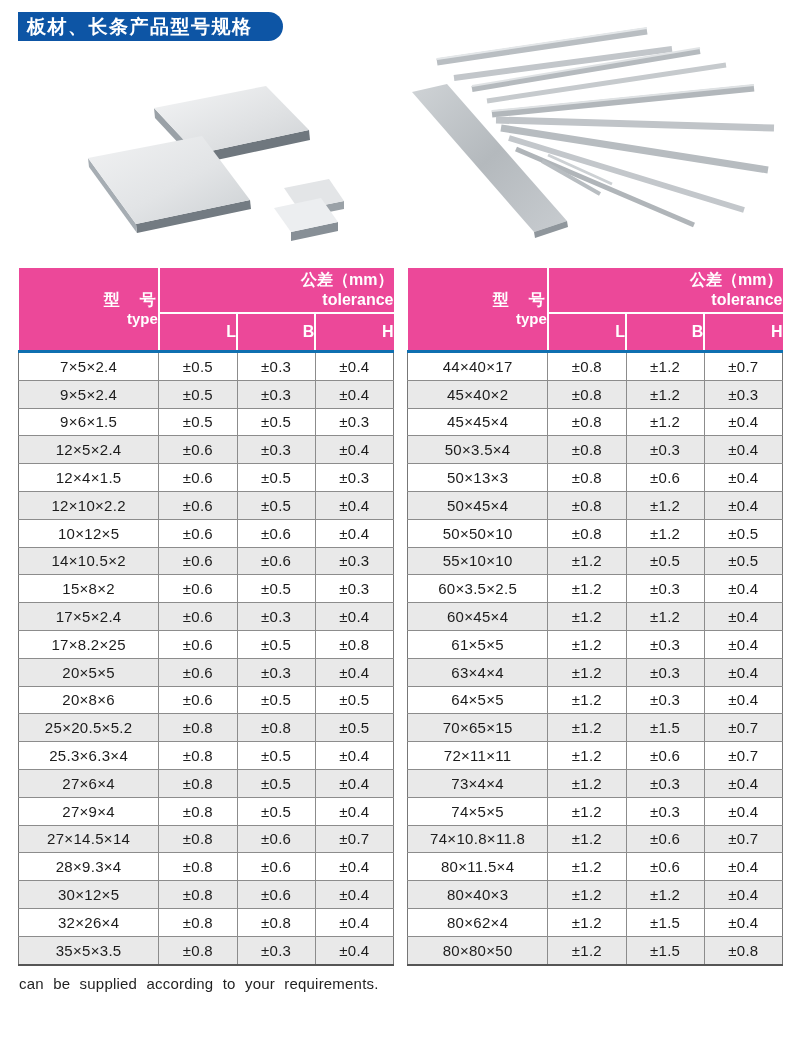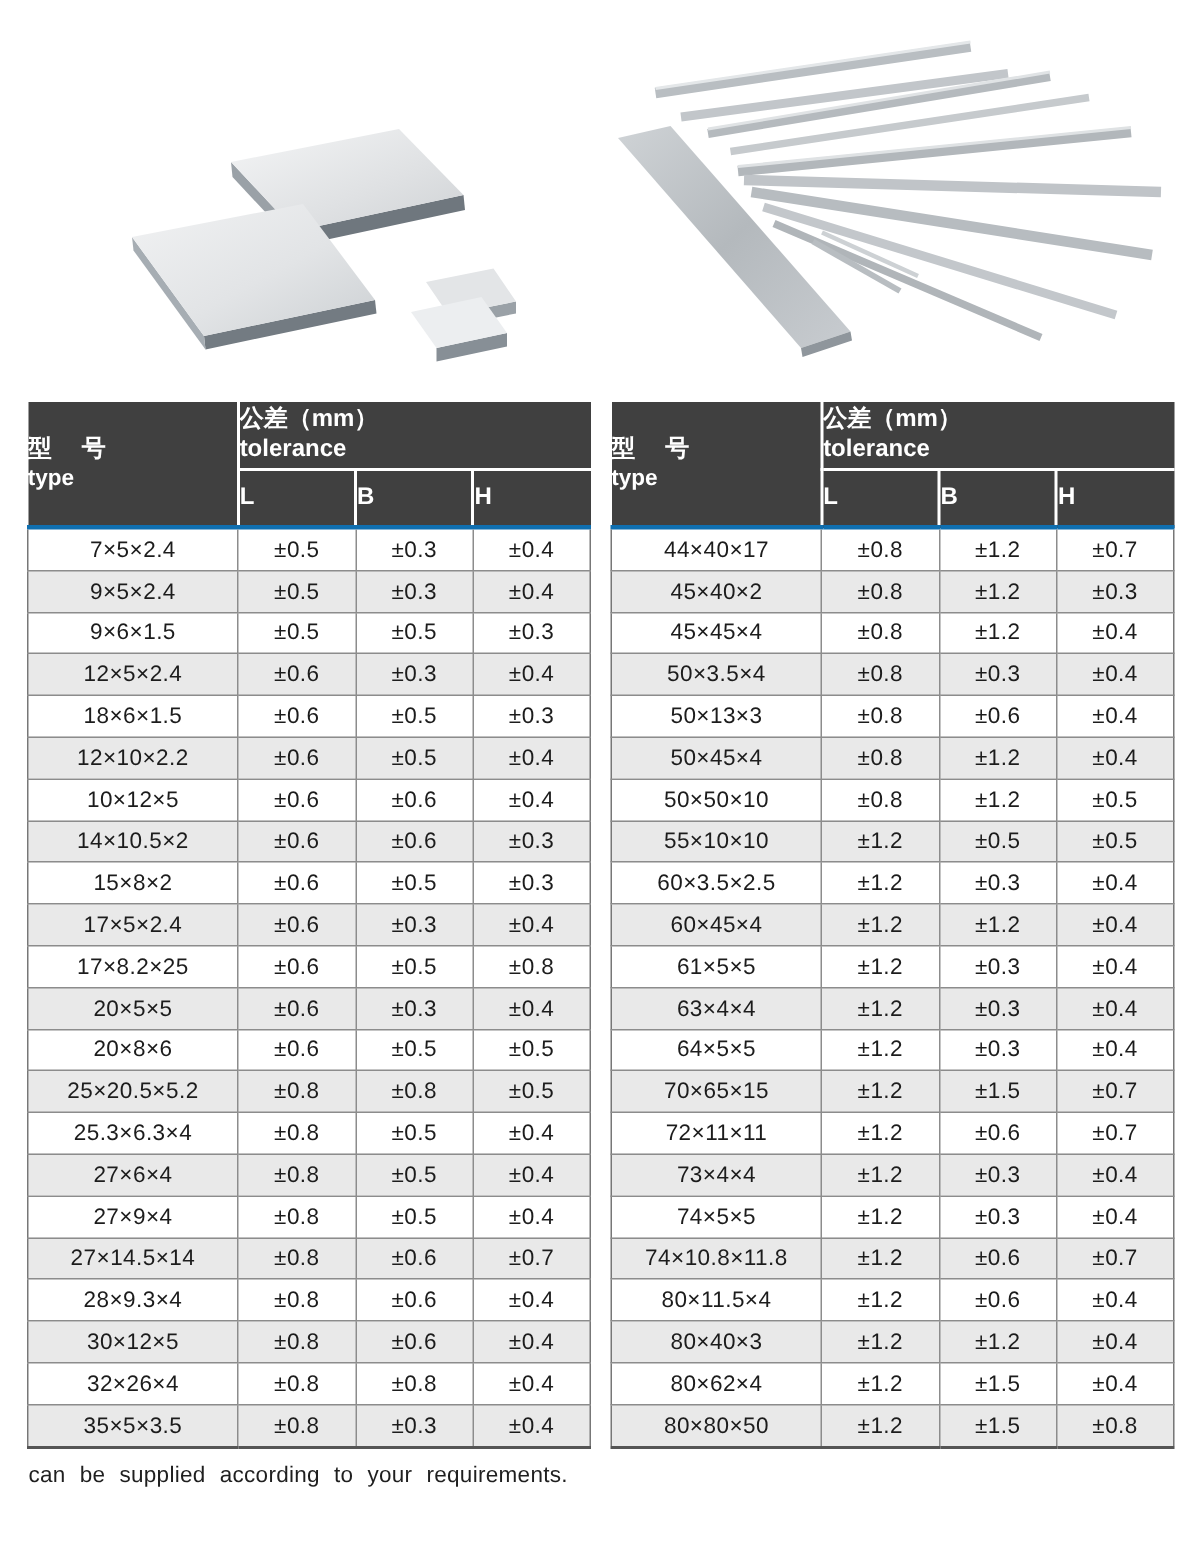--- a/index.html
+++ b/index.html
@@ -20,21 +20,21 @@
   }
   
   .photo-plates{position:absolute;left:66px;top:80px;width:315px;height:182px;}
   .photo-strips{position:absolute;left:392px;top:18px;width:404px;height:246px;}
   
   .tables{position:absolute;left:18px;top:268px;width:765px;display:flex;gap:13px;}
   table.spec{border-collapse:collapse;table-layout:fixed;flex:1;font-size:15px;}
   table.spec col.c-type{width:37.4%;}
   table.spec col.c-tol{width:20.87%;}
   table.spec thead th{
-    background:#404040;color:#ffffff;font-weight:bold;text-align:left;padding:0;
+    background:#ec4899;color:#ffffff;font-weight:bold;text-align:right;padding:0;
   }
   th.type-th{border-right:2px solid #ffffff;font-size:16px;line-height:1.25;}
   th.type-th .zh{letter-spacing:2px;}
   th.type-th .en{font-size:15px;}
   th.tol-th{border-bottom:2px solid #ffffff;height:44px;font-size:16px;line-height:1.25;}
   th.lbh-th{height:36px;font-size:16px;}
   th.lbh-th + th.lbh-th{border-left:2px solid #ffffff;}
   table.spec thead tr:last-child th, table.spec th.type-th{border-bottom:3px solid #0f6fb0;}
   table.spec tbody td{
     border:1px solid #8c8c8c;height:26.8px;text-align:center;padding:0;
@@ -47,20 +47,23 @@
   
   .footer{position:absolute;left:19px;top:974px;font-size:15px;color:#1f1f1f;line-height:1.3;}
   .footer .zh{letter-spacing:1px;margin-bottom:1px;}
   .footer .en{word-spacing:5px;letter-spacing:.2px;}
 </style>
 </head>
 <body>
 
 <div class="page">
 
+  <div class="banner">
+    <span>板材、长条产品型号规格</span>
+  </div>
 
   <svg class="photo-plates" viewBox="0 0 315 182" xmlns="http://www.w3.org/2000/svg">
     <defs>
       <linearGradient id="pg1" x1="0" y1="0" x2="1" y2="1">
         <stop offset="0" stop-color="#f4f5f6"></stop>
           <stop offset="0.6" stop-color="#dfe1e3"></stop>
           <stop offset="1" stop-color="#cfd2d5"></stop>
       </linearGradient>
       <linearGradient id="pg2" x1="0" y1="0" x2="1" y2="1">
         <stop offset="0" stop-color="#f1f2f3"></stop>
@@ -158,21 +161,21 @@
             <td>±0.5</td>
             <td>±0.3</td>
           </tr>
           <tr>
             <td>12×5×2.4</td>
             <td>±0.6</td>
             <td>±0.3</td>
             <td>±0.4</td>
           </tr>
           <tr>
-            <td>18×6×1.5</td>
+            <td>12×4×1.5</td>
             <td>±0.6</td>
             <td>±0.5</td>
             <td>±0.3</td>
           </tr>
           <tr>
             <td>12×10×2.2</td>
             <td>±0.6</td>
             <td>±0.5</td>
             <td>±0.4</td>
           </tr>

